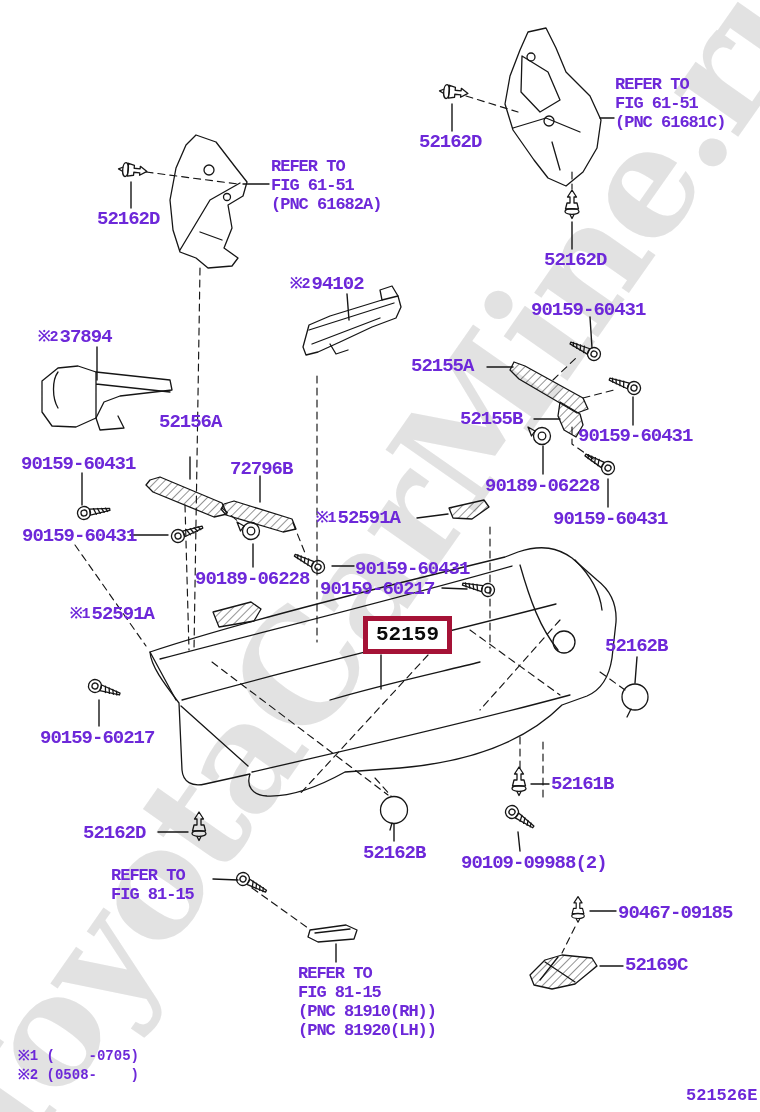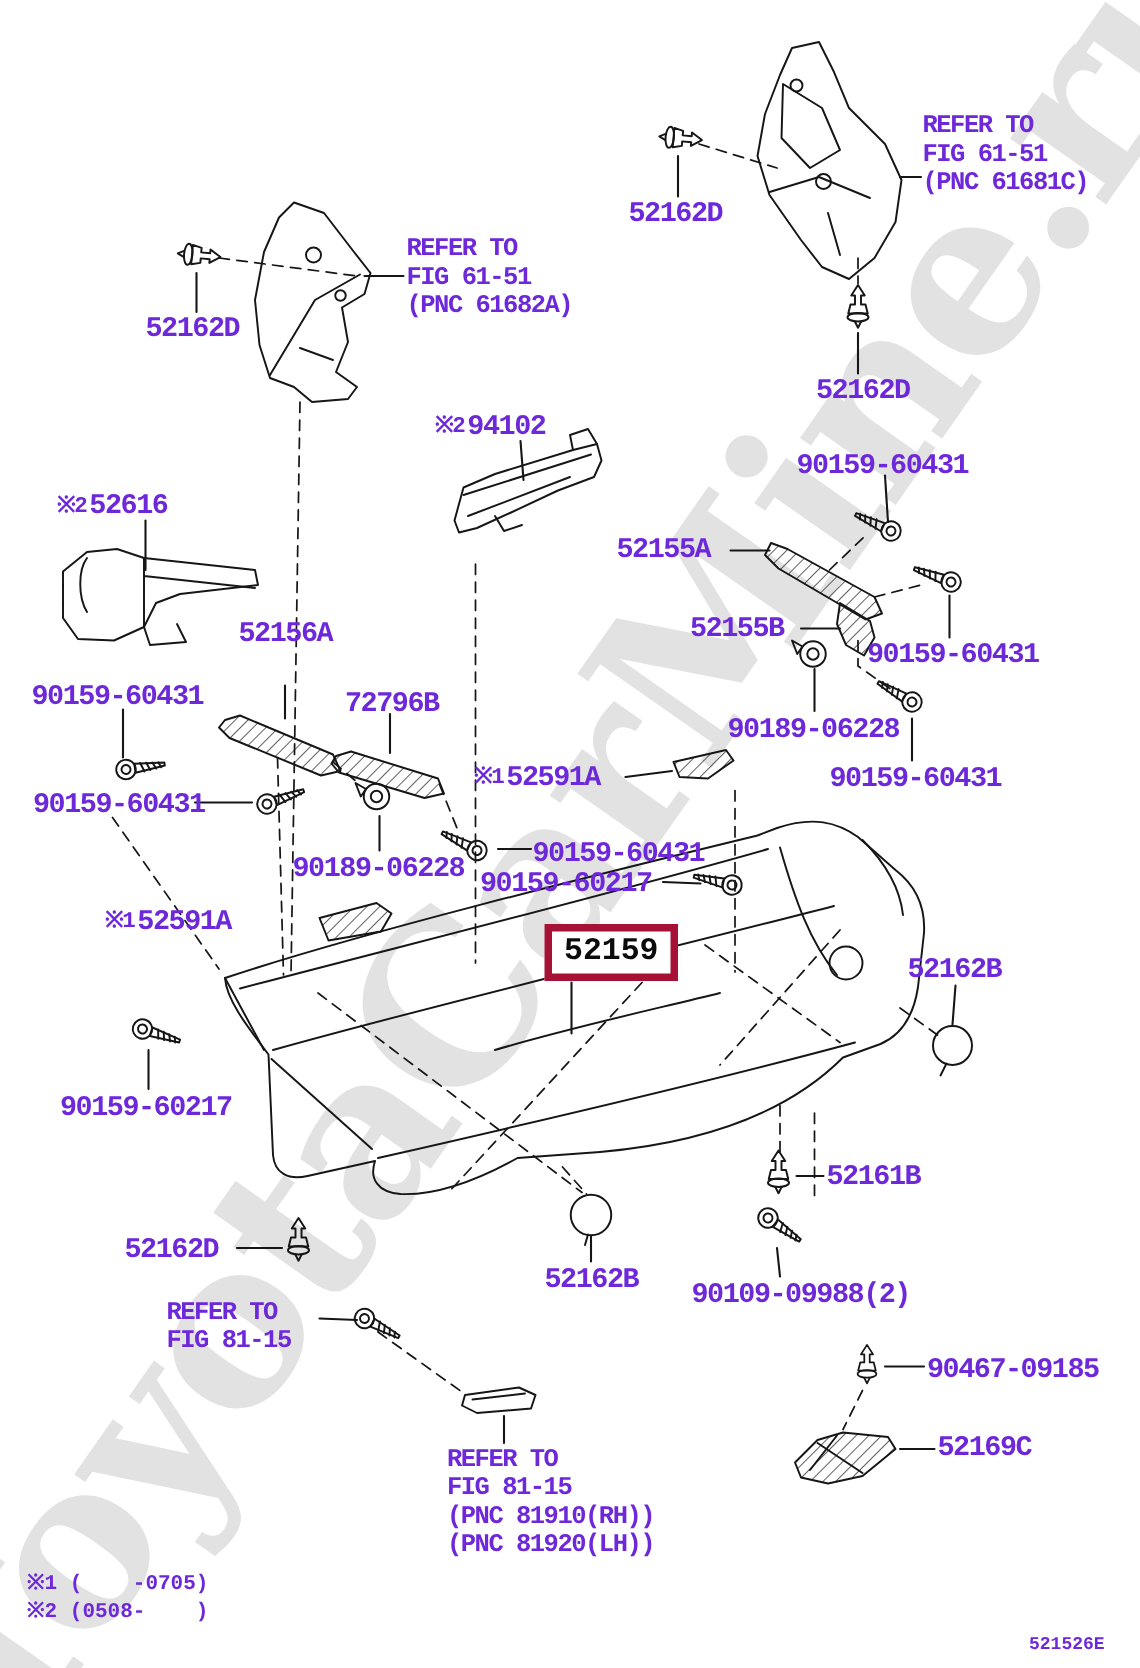--- a/index.html
+++ b/index.html
@@ -9,21 +9,21 @@
              transform:translate(-50%,-50%) rotate(-55deg);
              font-family:"DejaVu Serif","Liberation Serif",serif;
              font-weight:700;font-size:150px;letter-spacing:-4px;
              color:#dcdcdc;opacity:.8;white-space:nowrap;pointer-events:none;}
   svg.art{position:absolute;left:0;top:0;z-index:1;}
   .lbl{position:absolute;z-index:2;color:#6d28d9;font-weight:700;
        font-size:19px;line-height:20px;white-space:pre;letter-spacing:-1px;}
   .ref{font-size:17px;line-height:19px;letter-spacing:-1px;}
   .note{font-size:14px;line-height:19px;letter-spacing:0;}
   .px{font-size:15px;margin-right:2px;vertical-align:1px;}
-  .code{font-size:12px;letter-spacing:0;}
+  .code{font-size:17px;letter-spacing:0;}
   .hl{position:absolute;z-index:2;border:5px solid #a51236;background:#ffffff;
       padding:2px 8px 3px 8px;}
   .hl span{font-size:21px;font-weight:700;letter-spacing:0;color:#0b0b0b;}
 </style>
 </head>
 <body>
 
 <div class="stage">
 
   <div class="watermark">ToyotaCarMine.ru</div>
@@ -205,21 +205,21 @@
   <div class="lbl ref" style="left:271px;top:157px">REFER TO
 FIG 61-51
 (PNC 61682A)</div>
   <div class="lbl" style="left:419px;top:132px">52162D</div>
   <div class="lbl ref" style="left:615px;top:75px">REFER TO
 FIG 61-51
 (PNC 61681C)</div>
   <div class="lbl" style="left:544px;top:250px">52162D</div>
 
   <div class="lbl" style="left:290px;top:274px"><span class="px">※2</span><span>94102</span></div>
-  <div class="lbl" style="left:38px;top:327px"><span class="px">※2</span><span>52616</span></div>
+  <div class="lbl" style="left:38px;top:327px"><span class="px">※2</span><span>37894</span></div>
 
   <div class="lbl" style="left:531px;top:300px">90159-60431</div>
   <div class="lbl" style="left:411px;top:356px">52155A</div>
   <div class="lbl" style="left:460px;top:409px">52155B</div>
   <div class="lbl" style="left:578px;top:426px">90159-60431</div>
   <div class="lbl" style="left:485px;top:476px">90189-06228</div>
   <div class="lbl" style="left:553px;top:509px">90159-60431</div>
 
   <div class="lbl" style="left:159px;top:412px">52156A</div>
   <div class="lbl" style="left:21px;top:454px">90159-60431</div>

